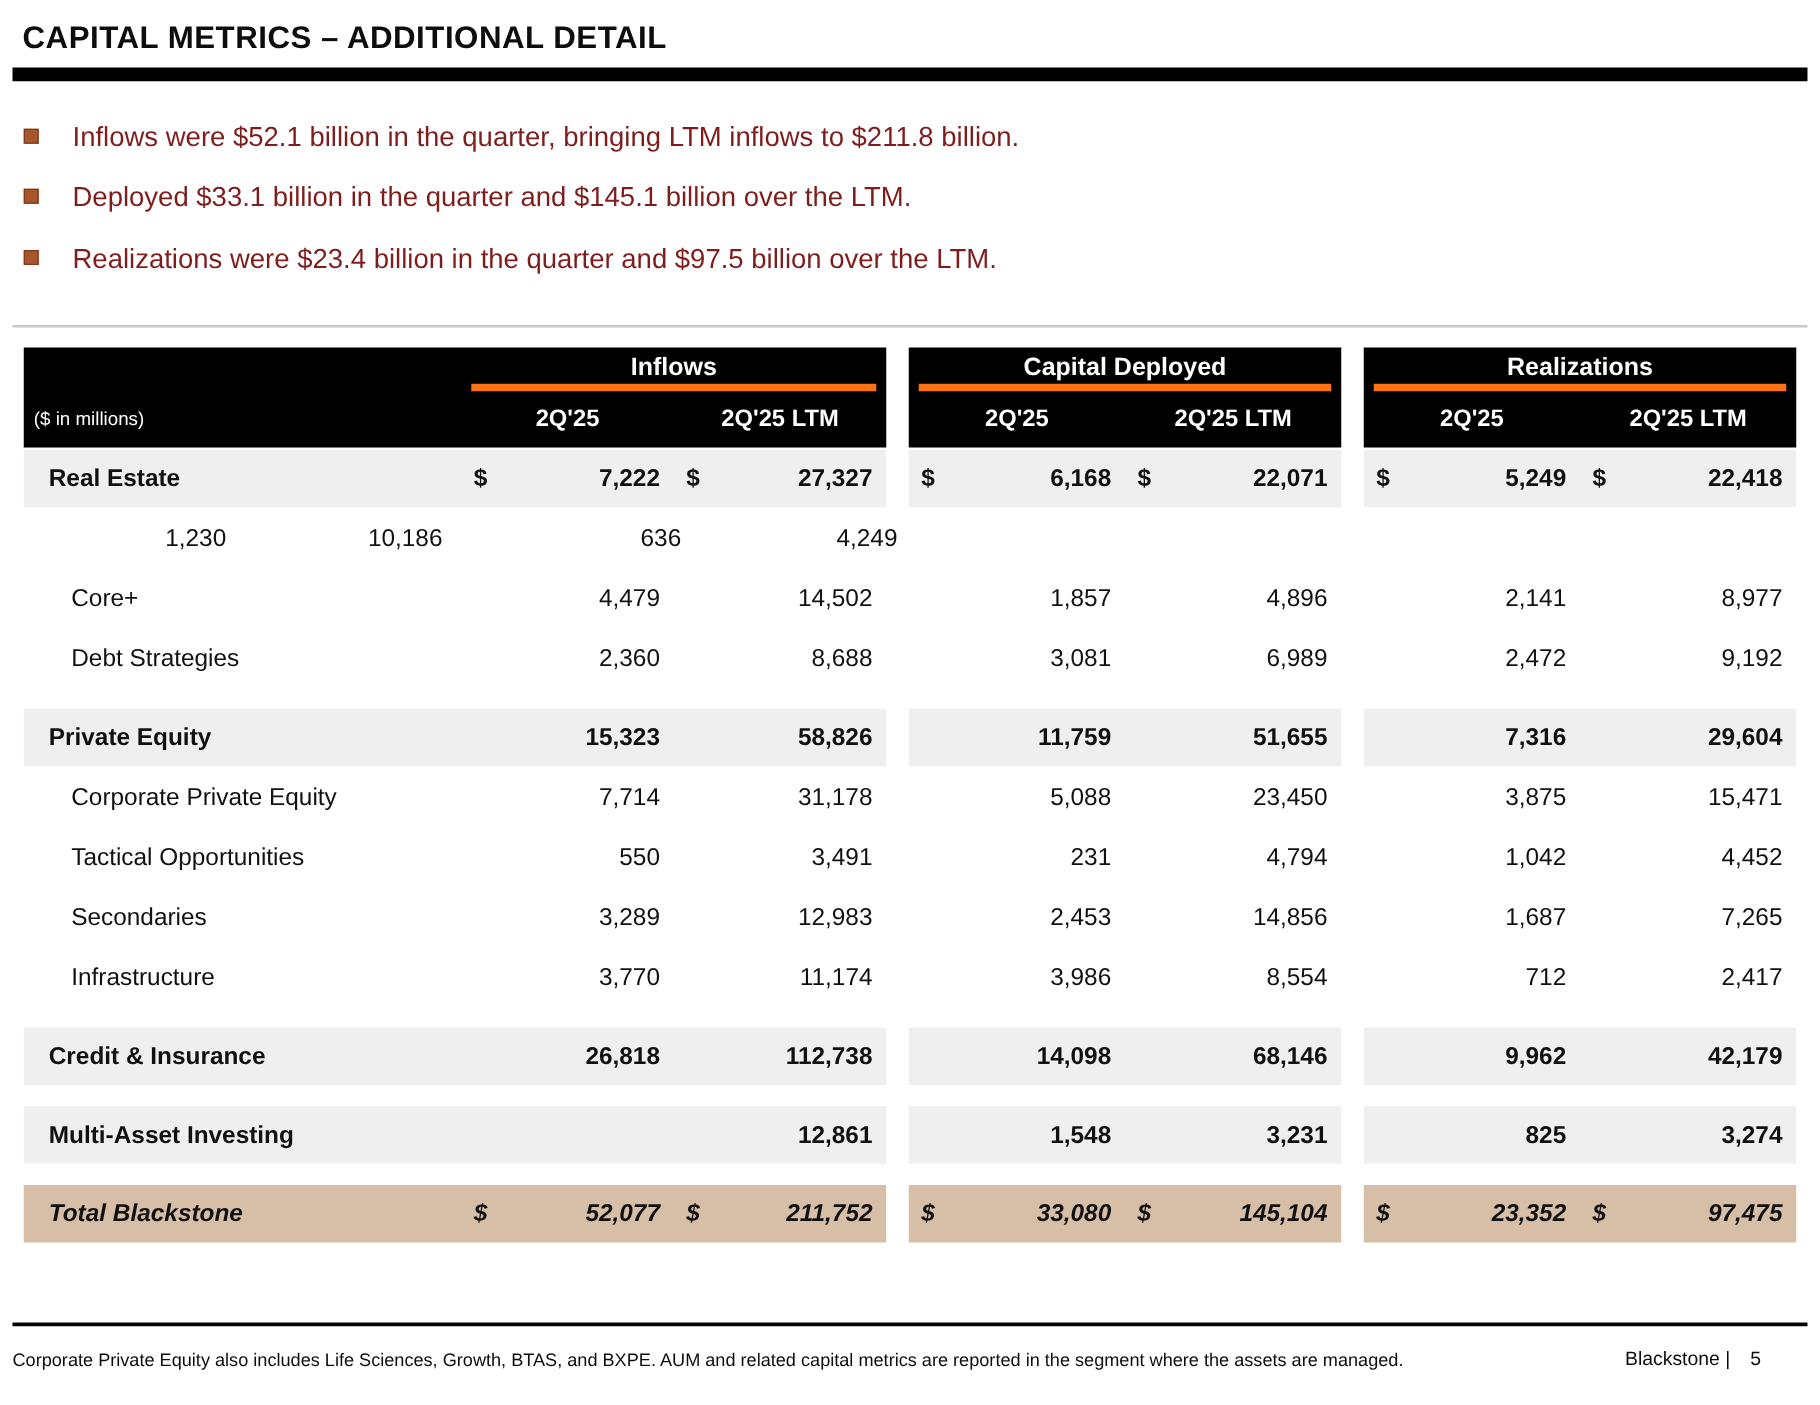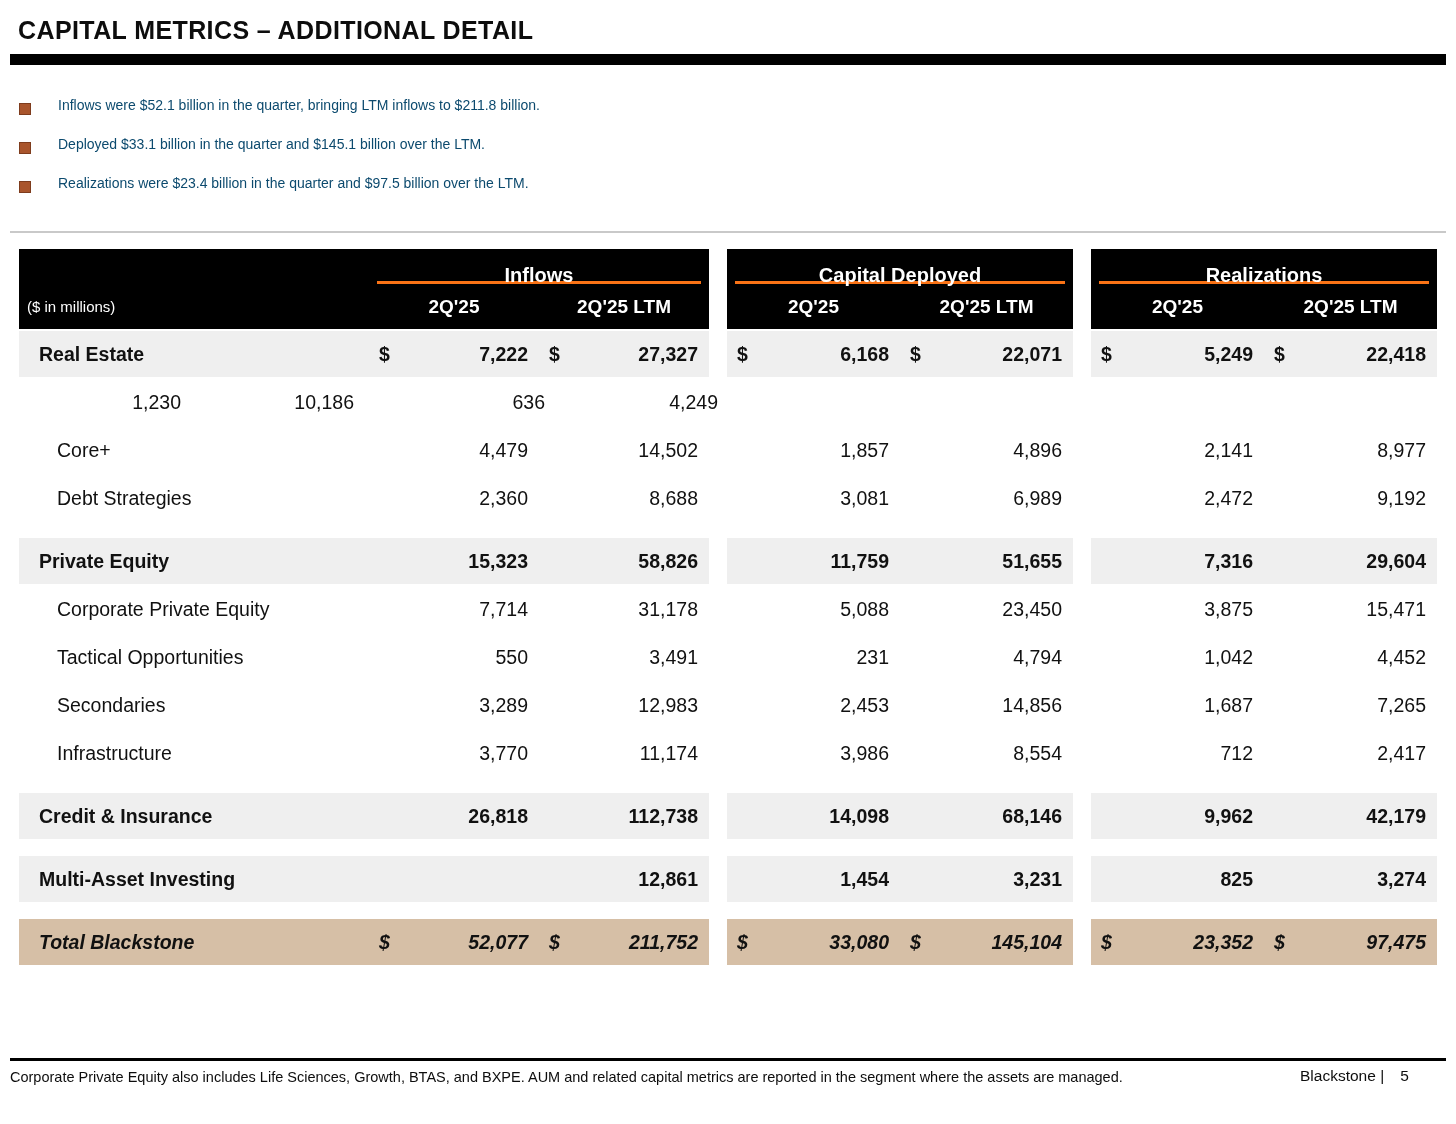--- a/index.html
+++ b/index.html
@@ -10,21 +10,21 @@
   .slide{position:absolute;inset:0;padding:0 10px;box-sizing:border-box;}
 
   
   .page-title{
     margin:16px 0 0 8px;font-size:25px;font-weight:700;letter-spacing:.4px;color:#0d0d0d;
   }
   .title-bar{height:11px;background:#000;margin-top:9px;}
 
   
   ul.bullets{list-style:none;margin:32px 0 0 0;padding:0;}
-  ul.bullets li{font-size:14px;line-height:1.2;color:#0c4a6e;}
+  ul.bullets li{font-size:22px;line-height:1.2;color:#7f1d1d;}
   li.b1{position:relative;padding-left:48px;margin-bottom:22px;}
   li.b1::before{
     content:"";position:absolute;left:9px;top:6px;width:12px;height:12px;
     background:var(--accent,#a9552c);border:1px solid #7e3c1d;box-sizing:border-box;
   }
   li.b2{position:relative;padding-left:96px;margin-bottom:22px;}
   li.b2::before{content:"\2013";position:absolute;left:58px;top:0;}
 
   .thin-rule{height:2px;background:#c9c9c9;margin-top:40px;}
 
@@ -32,21 +32,21 @@
   .cap-table{margin:16px 0 0 9px;width:1418px;}
   .trow-head,.trow{display:flex;gap:18px;}
   .b-left{width:690px;}
   .b-mid,.b-right{width:346px;}
 
   .hb{background:#000;color:#fff;height:80px;box-sizing:border-box;}
   .gt-wrap{height:35px;display:flex;}
   .gt-spacer{width:350px;flex:none;}
   .gt{
     flex:1;margin:0 8px;text-align:center;font-weight:700;font-size:20px;
-    padding-top:15px;border-bottom:3px solid #f97316;box-sizing:border-box;
+    padding-top:5px;border-bottom:6px solid #f97316;box-sizing:border-box;
   }
   .sh{height:45px;display:flex;align-items:center;font-weight:700;font-size:19px;}
   .units{width:350px;flex:none;padding-left:8px;box-sizing:border-box;font-size:15px;font-weight:400;}
   .shc{flex:1;text-align:center;}
 
   .trow{height:46px;margin-top:2px;}
   .trow.gap{margin-top:17px;}
   .blk{display:flex;}
   .lbl{
     width:350px;flex:none;display:flex;align-items:center;
@@ -58,21 +58,21 @@
     padding:0 11px;position:relative;font-size:19.5px;font-weight:700;
   }
   .trow.sub .num{font-weight:400;}
   .num .dollar{position:absolute;left:10px;}
   .trow.seg .blk{background:var(--row_gray,#efefef);}
   .trow.total .blk{background:var(--total_tan,#d6bfa6);font-style:italic;}
 
   
   .slide-footer{position:absolute;left:10px;right:10px;top:1058px;}
   .foot-rule{height:3px;background:#000;}
-  .foot-row{display:flex;align-items:flex-end;margin-top:6px;}
+  .foot-row{display:flex;align-items:flex-end;margin-top:18px;}
   .footnote{
     margin:0;max-width:1290px;font-size:14.5px;line-height:1.4;color:#0d0d0d;flex:1;
   }
   .brand{white-space:nowrap;font-size:15.5px;color:#0d0d0d;padding-bottom:2px;}
   .brand .pagenum{margin-left:16px;}
 </style>
 </head>
 <body>
 
 <div class="slide">
@@ -389,21 +389,21 @@
       </div>
       <div class="trow seg gap">
         <div class="blk b-left">
           <div class="lbl">Multi-Asset Investing</div>
           <div class="num">
             <div class="val">12,861</div>
           </div>
         </div>
         <div class="blk b-mid">
           <div class="num">
-            <div class="val">1,454</div>
+            <div class="val">1,548</div>
           </div>
           <div class="num">
             <div class="val">3,231</div>
           </div>
         </div>
         <div class="blk b-right">
           <div class="num">
             <div class="val">825</div>
           </div>
           <div class="num">

